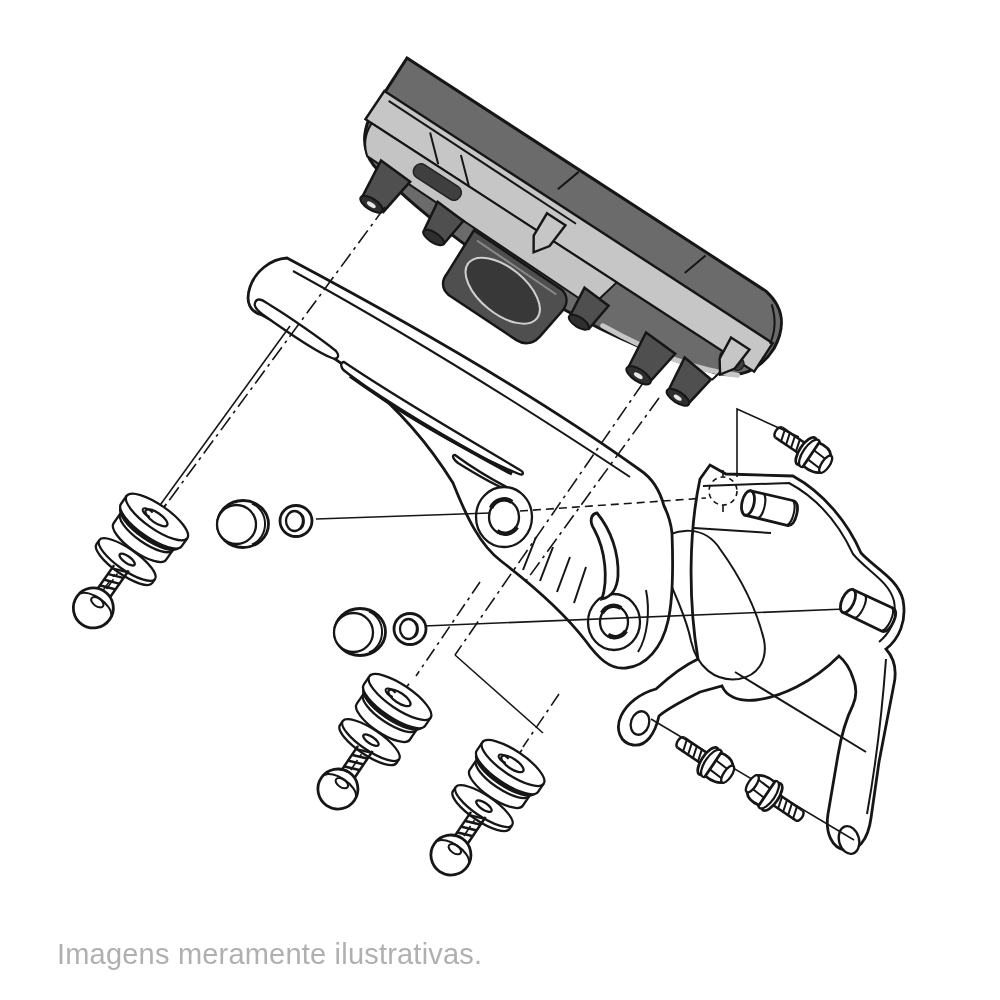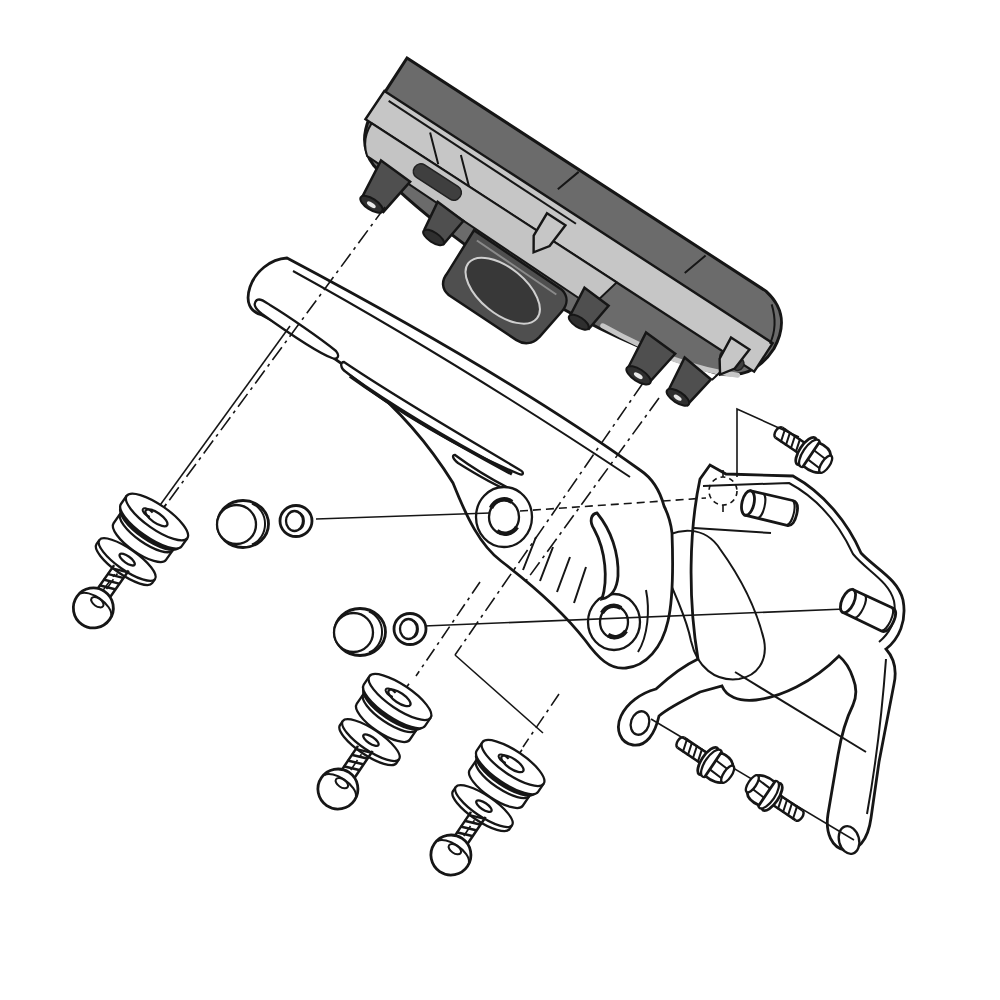--- a/index.html
+++ b/index.html
@@ -219,13 +219,14 @@
   <use href="#collar" transform="translate(296,521)"></use>
   <use href="#dcap" transform="translate(360,632)"></use>
   <use href="#collar" transform="translate(410,629)"></use>
   <use href="#bolt" transform="translate(812,455) rotate(34)"></use>
   <use href="#bolt" transform="translate(714,765) rotate(34)"></use>
   <use href="#bolt" transform="translate(766,793) rotate(214)"></use>
   <use href="#stud" transform="translate(748,503) rotate(13)"></use>
   <use href="#stud" transform="translate(848,601) rotate(25)"></use>
 </svg>
 
+<div id="caption">Imagens meramente ilustrativas.</div>
 </div>
 
 </body></html>

